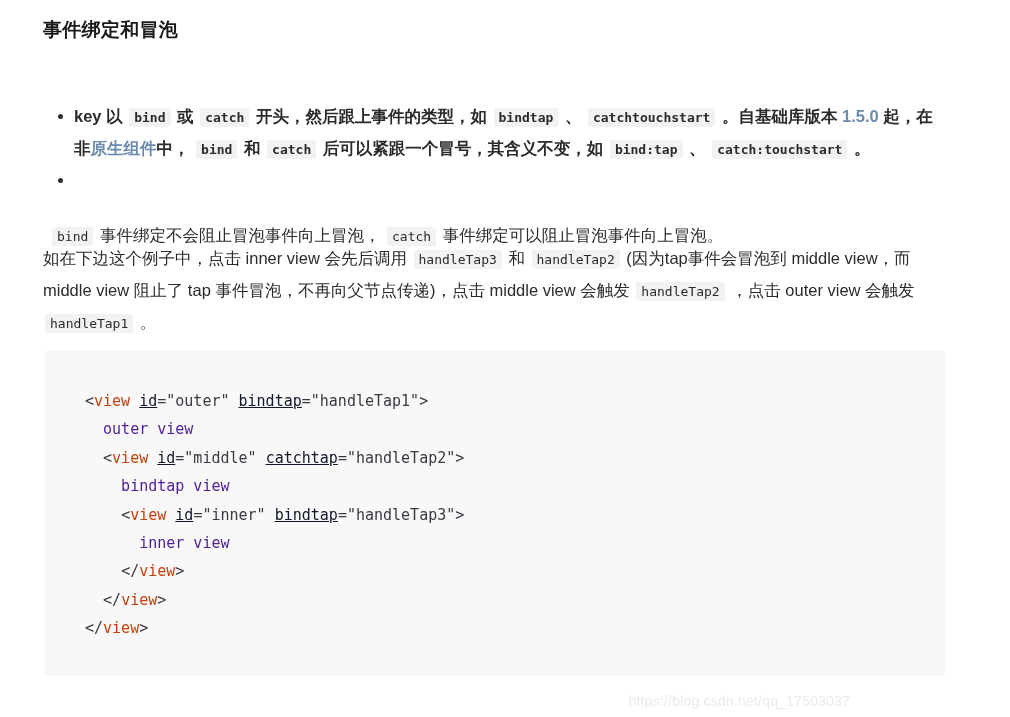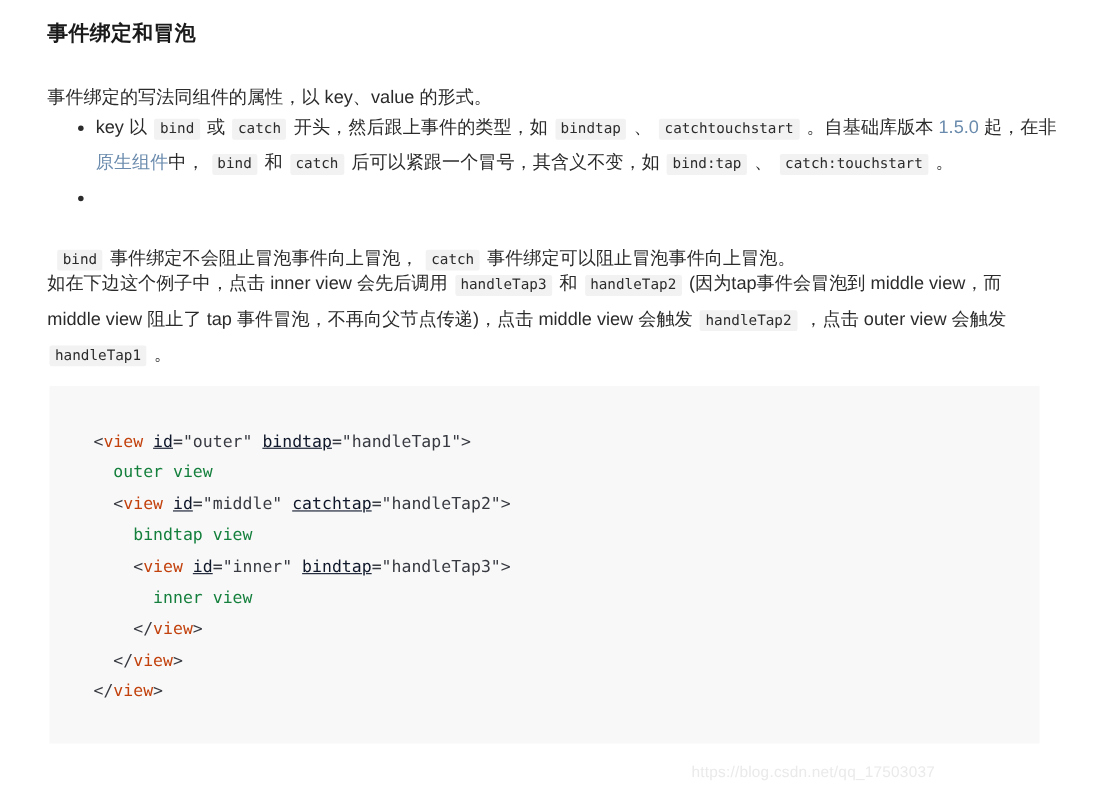--- a/index.html
+++ b/index.html
@@ -42,26 +42,27 @@
     left: 43px;
     top: 59px;
     font-size: 16.5px;
     line-height: 26px;
     color: #2b2b2b;
   }
 
   
   .bullets {
     position: absolute;
-    left: 52px;
+    left: 39px;
     top: 101px;
     width: 910px;
     margin: 0;
     padding: 0;
     list-style: none;
+    font-weight: bold;
   }
   .bullets li {
     position: relative;
     padding-left: 35px;
     font-size: 16.5px;
     line-height: 30px;
     color: #2b2b2b;
   }
   .bullets li .dot {
     position: absolute;
@@ -126,41 +127,40 @@
     margin: 0;
     font-family: "DejaVu Sans Mono", "Liberation Mono", monospace;
     font-size: 15px;
     line-height: 28.4px;
     color: #383a42;
     white-space: pre;
   }
   .tok-tag    { color: #c2410c; }
   .tok-attr   { color: #0f172a; text-decoration: underline; }
   .tok-punc   { color: #383a42; }
-  .tok-text   { color: #15803d; }
+  .tok-text   { color: #4c1d95; }
 
   
   .watermark {
     position: absolute;
     right: 12px;
     bottom: 8px;
     font-size: 14px;
     color: #eaeaea;
     letter-spacing: 0.2px;
     user-select: none;
   }
 </style>
 </head>
 <body>
 
 <div class="page">
 
   <h1 class="doc-title">事件绑定和冒泡</h1>
 
-  <p class="intro">事件绑定的写法同组件的属性，以 key、value 的形式。</p>
 
   <ul class="bullets">
     <li>
       <span class="dot"></span>
       <span>key 以 </span><code class="inline">bind</code><span> 或 </span><code class="inline">catch</code><span> 开头，然后跟上事件的类型，如 </span><code class="inline">bindtap</code><span> 、 </span><code class="inline">catchtouchstart</code><span> 。自基础库版本 </span><a class="doclink" href="#">1.5.0</a><span> 起，在非</span><a class="doclink" href="#">原生组件</a><span>中， </span><code class="inline">bind</code><span> 和 </span><code class="inline">catch</code><span> 后可以紧跟一个冒号，其含义不变，如 </span><code class="inline">bind:tap</code><span> 、 </span><code class="inline">catch:touchstart</code><span> 。</span>
     </li>
     <li>
       <span class="dot"></span>
     </li>
   </ul>

